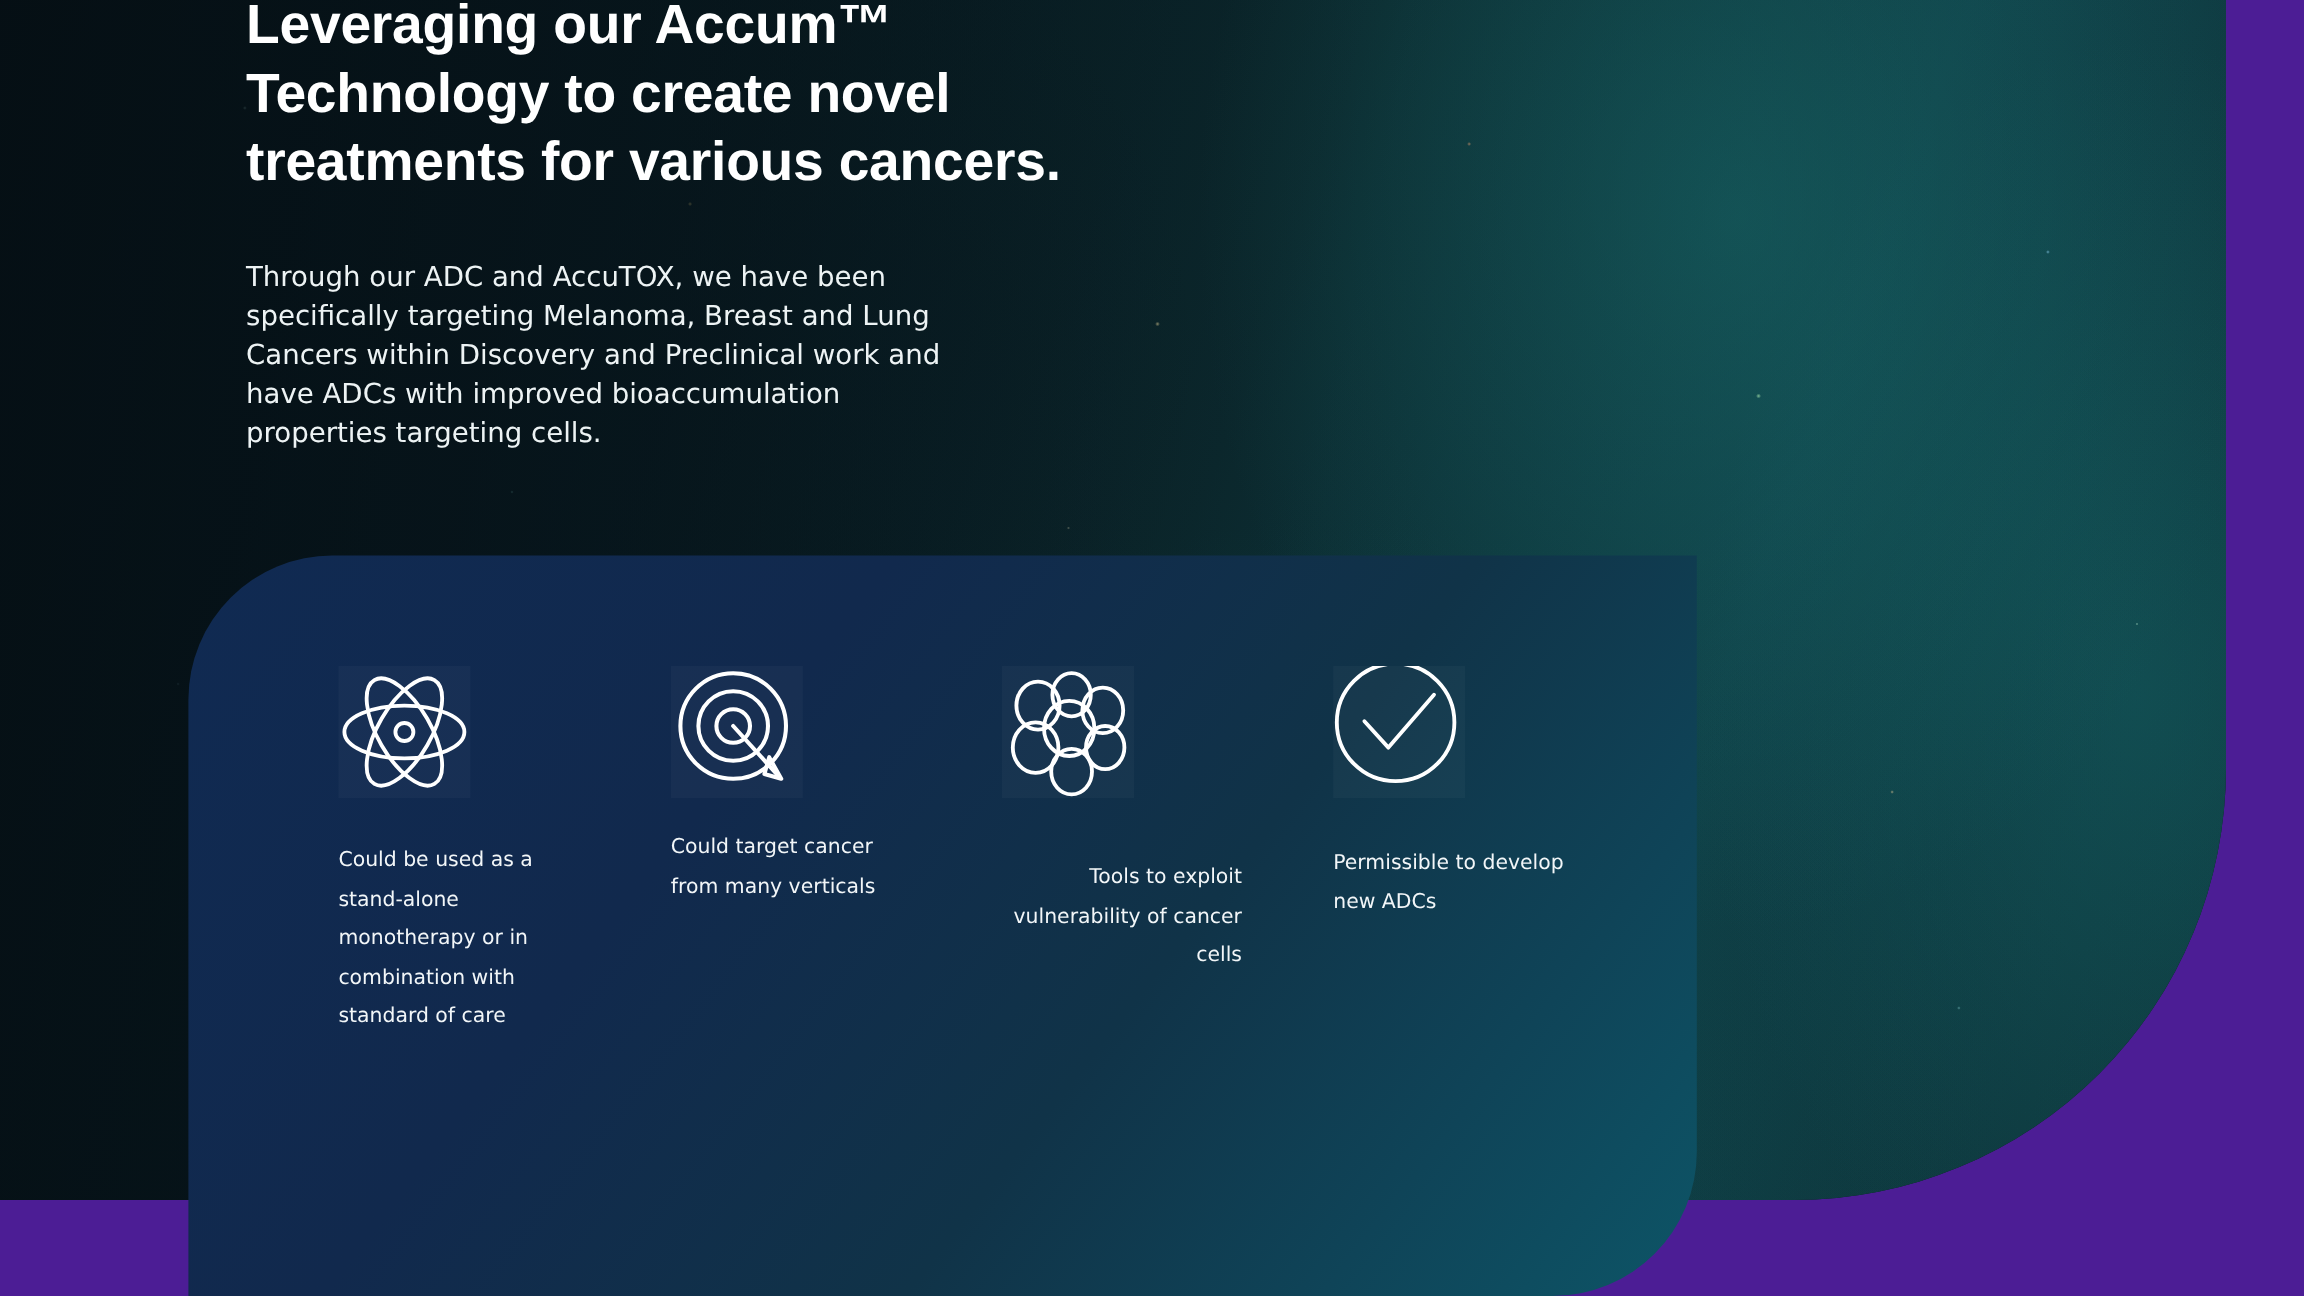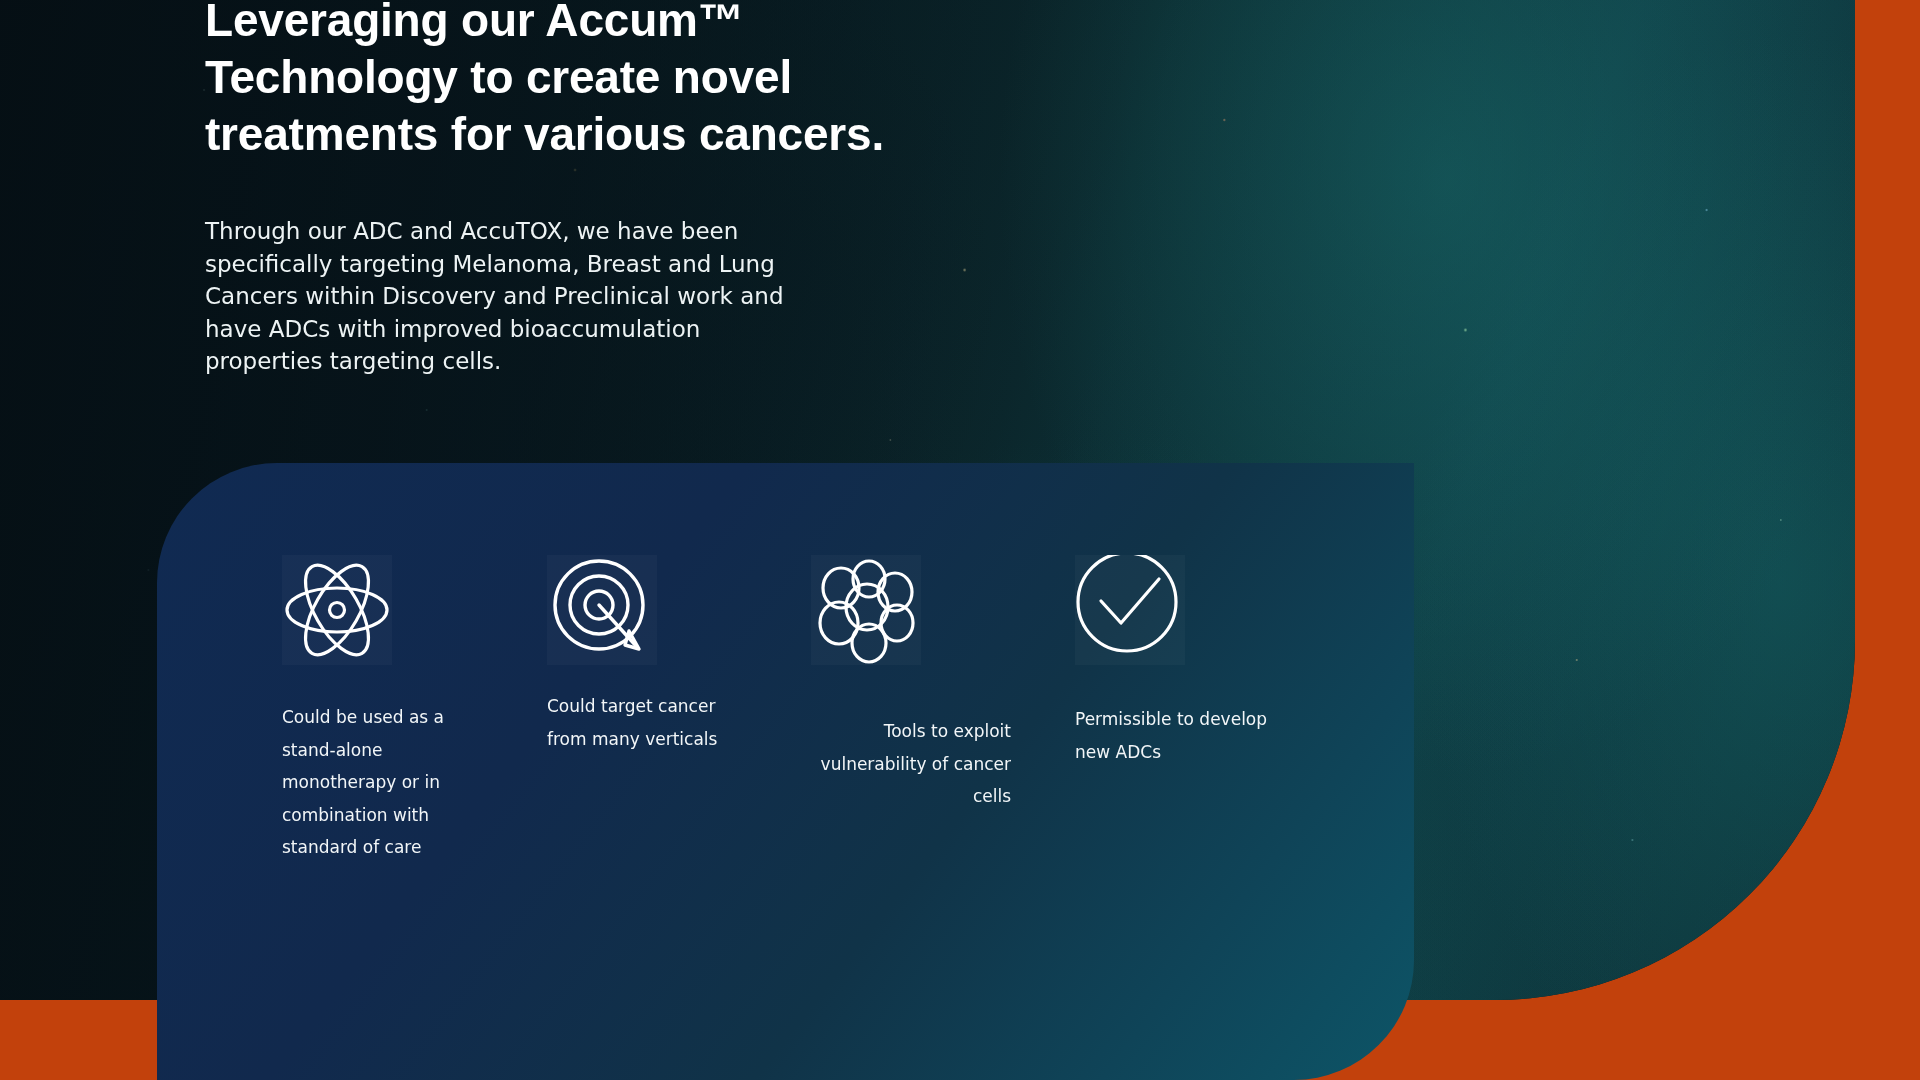--- a/index.html
+++ b/index.html
@@ -3,21 +3,21 @@
 <meta charset="utf-8">
 <style>
   * { margin:0; padding:0; box-sizing:border-box; }
   html, body {
     width:1920px; height:1080px;
     background:#ffffff;
     font-family:"Liberation Sans", sans-serif;
     overflow:hidden;
   }
 
-  #stage { position:relative; width:1920px; height:1080px; background:#c2410c;padding-left:12px; }
+  #stage { position:relative; width:1920px; height:1080px; background:#4c1d95;padding-left:12px; }
 
   
   .hero-wrap{
     position:absolute; left:0; top:0;
     width:1855px; height:1000px;
     border-bottom-right-radius:360px;
     overflow:hidden;
   }
   .hero-img{
     position:absolute; inset:0;
@@ -78,21 +78,21 @@
     position:absolute; left:157px; top:463px;
     width:1257px; height:617px;
     border-top-left-radius:120px;
     border-bottom-right-radius:120px;
     background:linear-gradient(128deg, #102a52 0%, #11294d 34%, #103348 62%, #0f4458 82%, #0d5567 100%);
     overflow:hidden;
     z-index:5;
   }
   .card-grid{
     position:absolute; left:125px; top:92px; right:24px;
-    display:flex; gap:0;
+    display:flex; gap:12px;
   }
   .feat{ width:264px; }
   .feat .icon-box{
     width:110px; height:110px;
     background:rgba(255,255,255,.030);
     display:flex; align-items:flex-start; justify-content:flex-start;
   }
   .feat svg{ display:block; }
   .feat .cap{
     margin-top:36px; width:200px;

